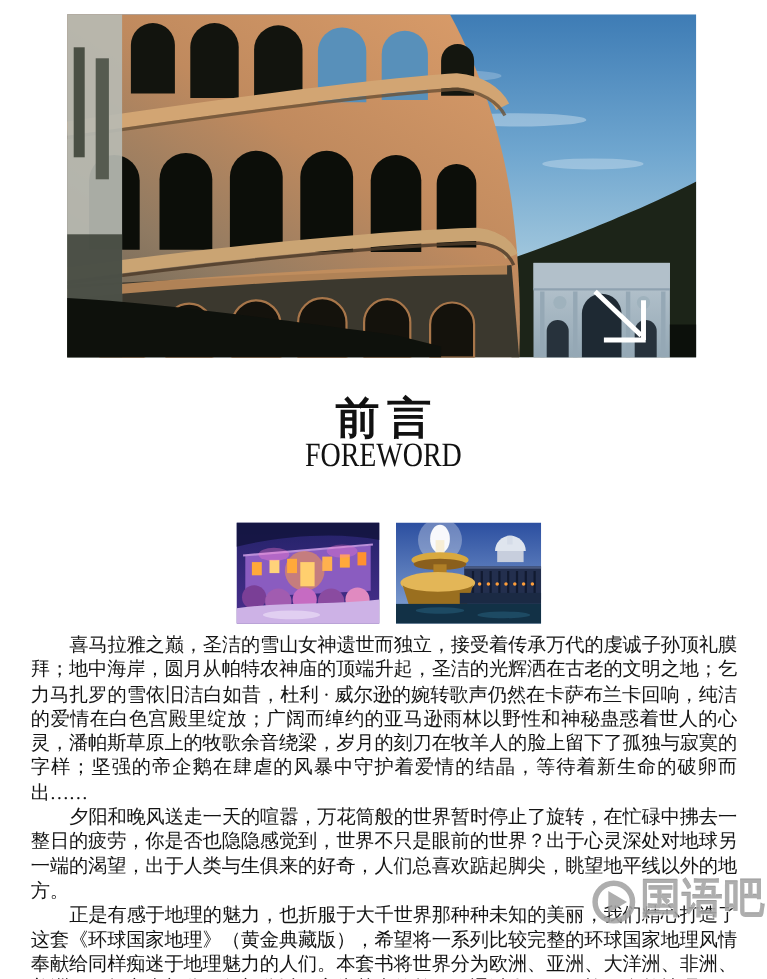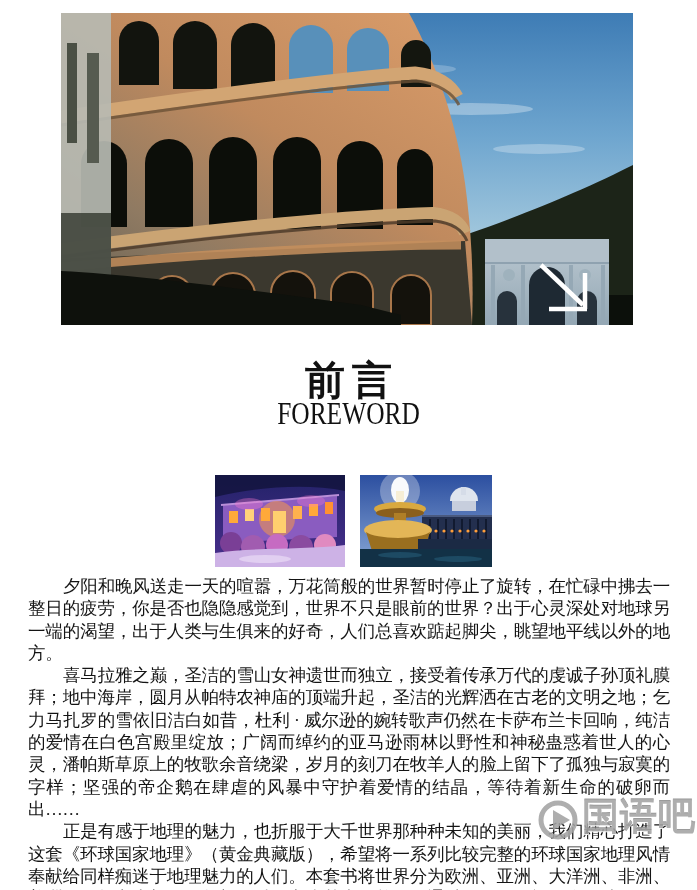--- a/index.html
+++ b/index.html
@@ -234,22 +234,22 @@
         <path d="M 6 57 A 34 9 0 0 0 70 57 L 64 76 L 12 76 Z" fill="#9a6f1f"></path>
       </g>
       <rect x="58" y="64" width="74" height="10" fill="#1b2a44"></rect>
       <rect x="0" y="74" width="132" height="18" fill="#123146"></rect>
       <ellipse cx="40" cy="80" rx="22" ry="3" fill="#1d4a63"></ellipse>
       <ellipse cx="98" cy="84" rx="24" ry="3" fill="#1d4a63"></ellipse>
     </svg>
   </div>
 
   <div class="body-text">
+    <p>喜马拉雅之巅，圣洁的雪山女神遗世而独立，接受着传承万代的虔诚子孙顶礼膜拜；地中海岸，圆月从帕特农神庙的顶端升起，圣洁的光辉洒在古老的文明之地；乞力马扎罗的雪依旧洁白如昔，杜利 · 威尔逊的婉转歌声仍然在卡萨布兰卡回响，纯洁的爱情在白色宫殿里绽放；广阔而绰约的亚马逊雨林以野性和神秘蛊惑着世人的心灵，潘帕斯草原上的牧歌余音绕梁，岁月的刻刀在牧羊人的脸上留下了孤独与寂寞的字样；坚强的帝企鹅在肆虐的风暴中守护着爱情的结晶，等待着新生命的破卵而出……</p>
     <p>夕阳和晚风送走一天的喧嚣，万花筒般的世界暂时停止了旋转，在忙碌中拂去一整日的疲劳，你是否也隐隐感觉到，世界不只是眼前的世界？出于心灵深处对地球另一端的渴望，出于人类与生俱来的好奇，人们总喜欢踮起脚尖，眺望地平线以外的地方。</p>
-    <p>喜马拉雅之巅，圣洁的雪山女神遗世而独立，接受着传承万代的虔诚子孙顶礼膜拜；地中海岸，圆月从帕特农神庙的顶端升起，圣洁的光辉洒在古老的文明之地；乞力马扎罗的雪依旧洁白如昔，杜利 · 威尔逊的婉转歌声仍然在卡萨布兰卡回响，纯洁的爱情在白色宫殿里绽放；广阔而绰约的亚马逊雨林以野性和神秘蛊惑着世人的心灵，潘帕斯草原上的牧歌余音绕梁，岁月的刻刀在牧羊人的脸上留下了孤独与寂寞的字样；坚强的帝企鹅在肆虐的风暴中守护着爱情的结晶，等待着新生命的破卵而出……</p>
     <p>正是有感于地理的魅力，也折服于大千世界那种种未知的美丽，我们精心打造了这套《环球国家地理》（黄金典藏版），希望将一系列比较完整的环球国家地理风情奉献给同样痴迷于地理魅力的人们。本套书将世界分为欧洲、亚洲、大洋洲、非洲、美洲、两极六大部分，每部分以国家为基本的单元，通过人口、民族、自然地理、历史文化、城市、经济等方面的详尽介绍，将自然与人文完美地结合在一起，用近百万的翔实文字和 2000 多张精美的图片记录了国家地理的真实面貌，再现了环球国家地理的本来色彩。</p>
   </div>
 
   <div class="watermark">
     <svg width="44" height="44" viewBox="0 0 44 44">
       <circle cx="22" cy="22" r="17" fill="none" stroke="#a3a3a3" stroke-width="5"></circle>
       <polygon points="17,12 34,22 17,32" fill="#a3a3a3"></polygon>
     </svg>
     <span class="wm-text">国语吧</span>
   </div>

